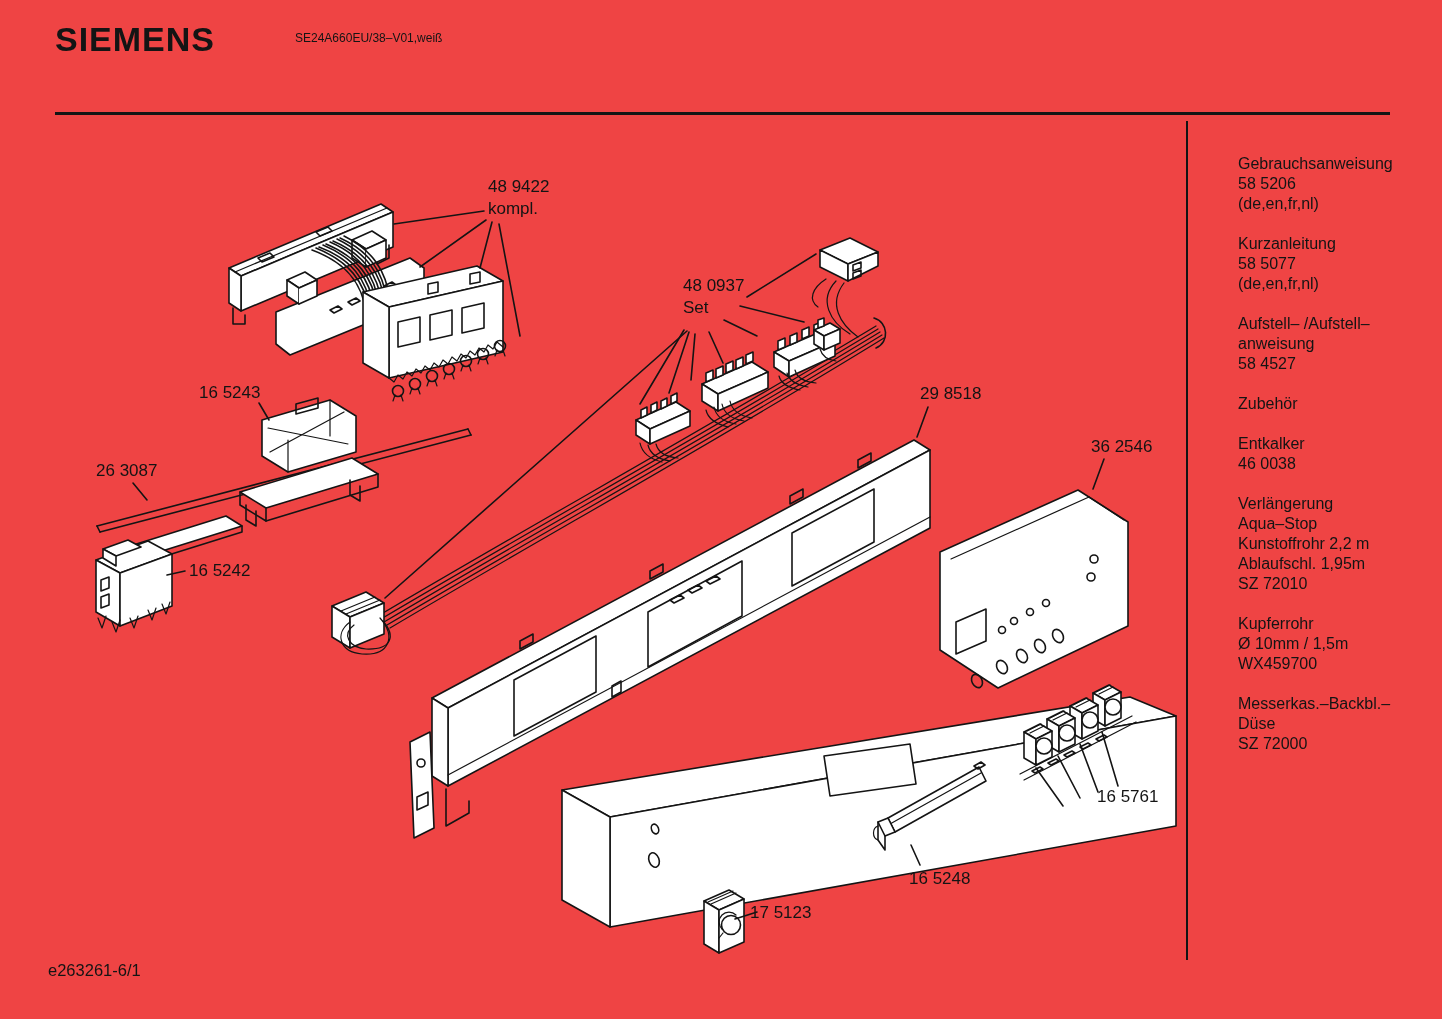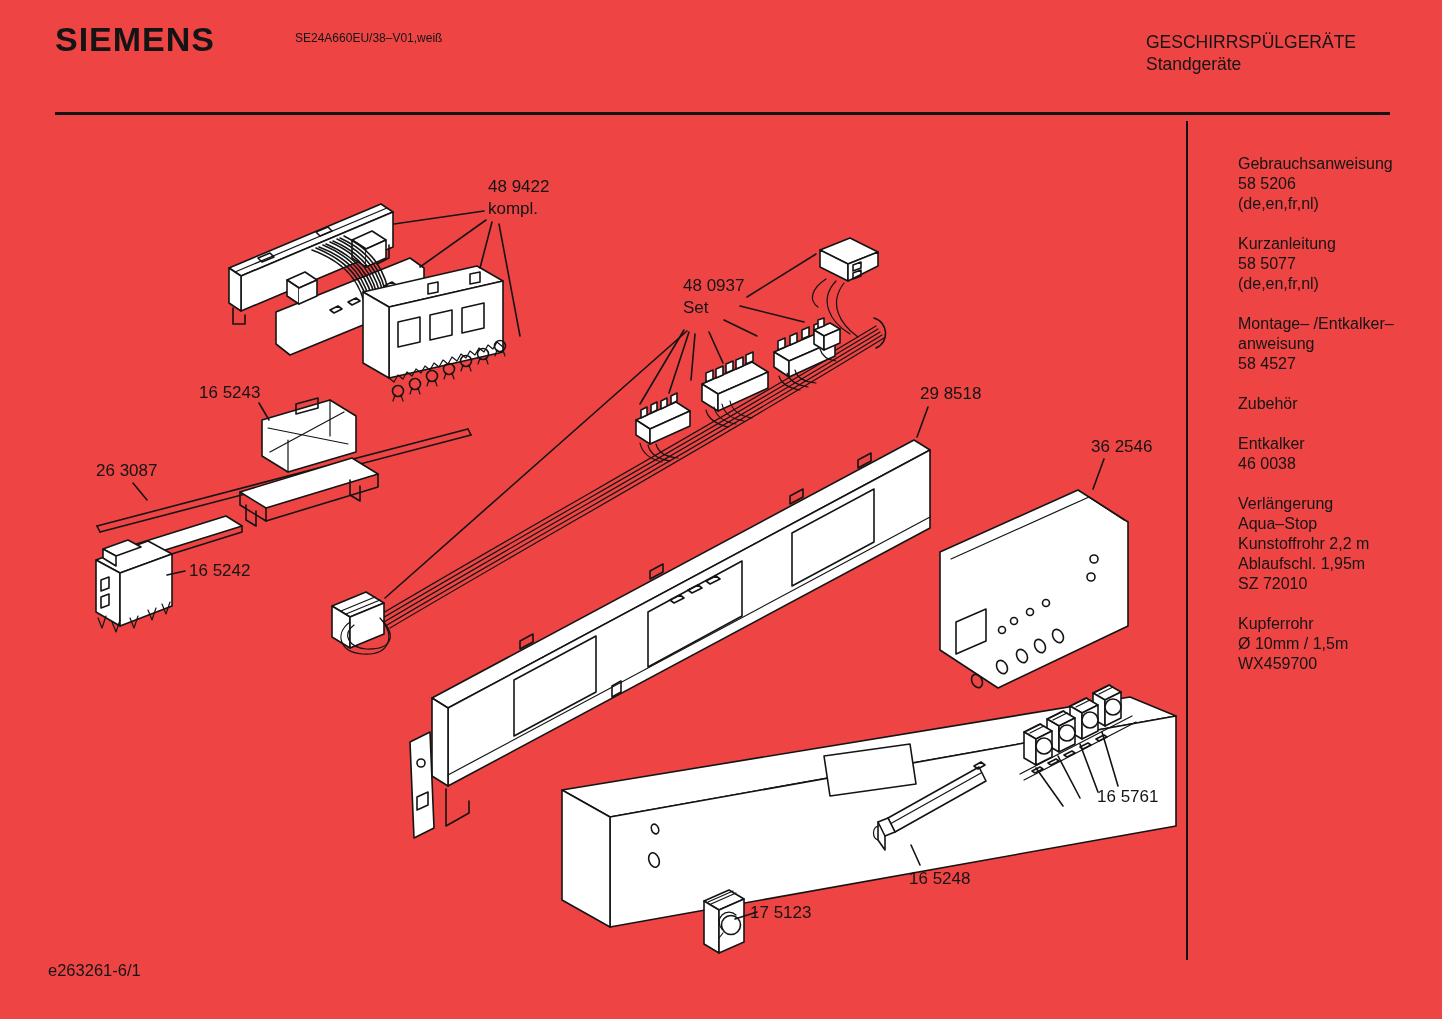--- a/index.html
+++ b/index.html
@@ -30,40 +30,36 @@
   #l8{left:909px;top:868px;}
   #l9{left:750px;top:902px;}
 </style>
 </head>
 <body>
 
 <div class="page">
 
   <div class="brand">SIEMENS</div>
   <div class="model">SE24A660EU/38–V01,weiß</div>
-  <div class="prodline">
-    <div>GESCHIRRSPÜLGERÄTE</div>
-    <div>Standgeräte</div>
-  </div>
   <div class="hrule"></div>
   <div class="vrule"></div>
 
   <div class="info">
     <div class="sec">
       <div>Gebrauchsanweisung</div>
       <div>58 5206</div>
       <div>(de,en,fr,nl)</div>
     </div>
     <div class="sec">
       <div>Kurzanleitung</div>
       <div>58 5077</div>
       <div>(de,en,fr,nl)</div>
     </div>
     <div class="sec">
-      <div>Montage– /Entkalker–</div>
+      <div>Aufstell– /Aufstell–</div>
       <div>anweisung</div>
       <div>58 4527</div>
     </div>
     <div class="sec">
       <div>Zubehör</div>
     </div>
     <div class="sec">
       <div>Entkalker</div>
       <div>46 0038</div>
     </div>
@@ -71,20 +67,25 @@
       <div>Verlängerung</div>
       <div>Aqua–Stop</div>
       <div>Kunstoffrohr 2,2 m</div>
       <div>Ablaufschl. 1,95m</div>
       <div>SZ 72010</div>
     </div>
     <div class="sec">
       <div>Kupferrohr</div>
       <div>Ø 10mm / 1,5m</div>
       <div>WX459700</div>
+    </div>
+    <div class="sec">
+      <div>Messerkas.–Backbl.–</div>
+      <div>Düse</div>
+      <div>SZ 72000</div>
     </div>
   </div>
 
   <svg class="art" width="1442" height="1019" viewBox="0 0 1442 1019">
 
     <g>
       <path d="M 97 526 L 468 429"></path>
       <path d="M 100 532 L 471 435"></path>
       <path d="M 97 526 L 100 532"></path>
       <path d="M 468 429 L 471 435"></path>

